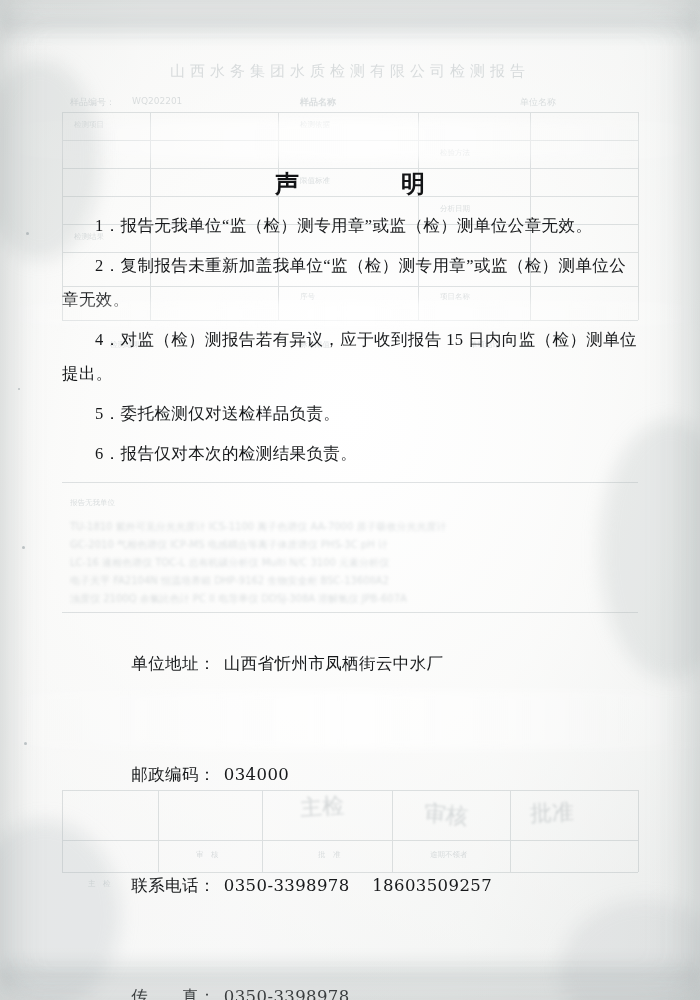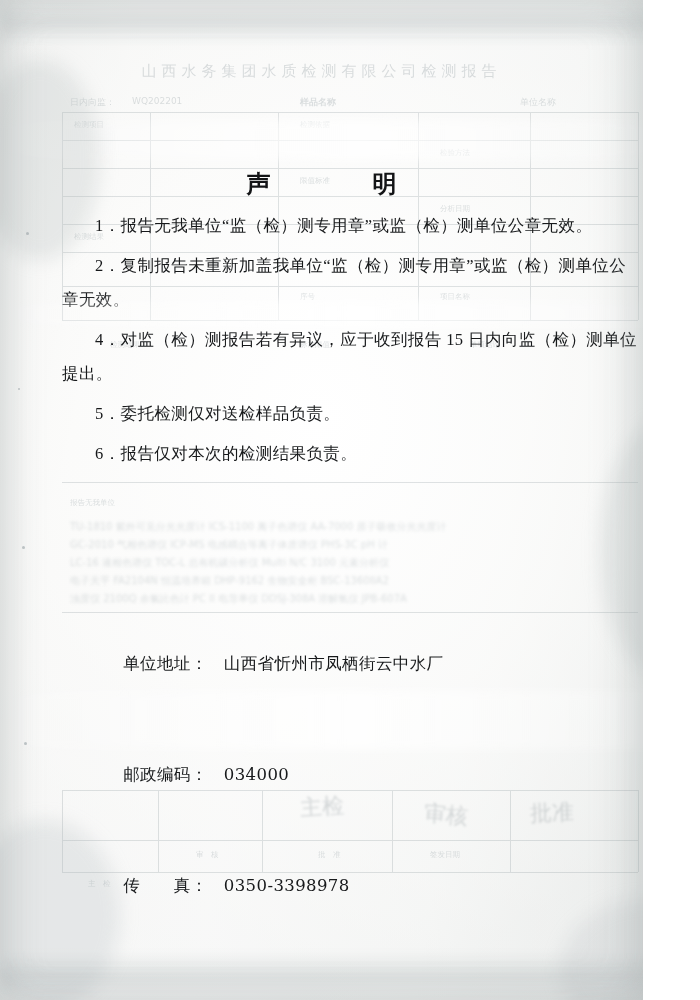--- a/index.html
+++ b/index.html
@@ -9,21 +9,21 @@
   }
   body {
     width: 700px;
     height: 1000px;
     overflow: hidden;
     font-family: "Liberation Serif", serif;
   }
 
   #page {
     position: relative;
-    width: 643px;
+    width: 700px;
     height: 1000px;
     background: #fbfbfa;
     overflow: hidden;
   }
 
   
   #paper-tint {
     position: absolute;
     inset: 0;
     background:
@@ -151,20 +151,21 @@
     font-size: 16.5px;
     line-height: 37px;
     color: #17191b;
     font-family: "DejaVu Serif", serif;
     letter-spacing: 0.4px;
     white-space: pre;
   }
   .contact-label {
     display: inline-block;
     min-width: 6.1em;
+    text-align: center;
   }
 
   
   .streak {
     position: absolute;
     pointer-events: none;
     background: linear-gradient(90deg, rgba(255,255,255,0) 0%, rgba(255,255,255,0.75) 50%, rgba(255,255,255,0) 100%);
     filter: blur(4px);
   }
   .dark-streak {
@@ -185,21 +186,21 @@
 <body>
 
 <div id="page">
 
   <div id="paper-tint"></div>
 
   <div id="ghost-layer">
 
     <div class="ghost-title" style="top:62px;">山西水务集团水质检测有限公司检测报告</div>
 
-    <div class="ghost-text" style="top:96px; left:70px;">日内向监：</div>
+    <div class="ghost-text" style="top:96px; left:70px;">样品编号：</div>
     <div class="ghost-text" style="top:96px; left:132px;">WQ202201</div>
     <div class="ghost-text" style="top:96px; left:300px;font-weight:bold;">样品名称</div>
     <div class="ghost-text" style="top:96px; left:520px;">单位名称</div>
 
     <div class="ghost-line" style="top:112px; left:62px; width:576px;"></div>
     <div class="ghost-line" style="top:140px; left:62px; width:576px;"></div>
     <div class="ghost-line" style="top:168px; left:62px; width:576px;"></div>
     <div class="ghost-line" style="top:196px; left:62px; width:576px;"></div>
     <div class="ghost-line" style="top:224px; left:62px; width:576px;"></div>
     <div class="ghost-line" style="top:252px; left:62px; width:576px;"></div>
@@ -243,21 +244,21 @@
     <div class="ghost-vline" style="top:790px; left:62px; height:82px;"></div>
     <div class="ghost-vline" style="top:790px; left:158px; height:82px;"></div>
     <div class="ghost-vline" style="top:790px; left:262px; height:82px;"></div>
     <div class="ghost-vline" style="top:790px; left:392px; height:82px;"></div>
     <div class="ghost-vline" style="top:790px; left:510px; height:82px;"></div>
     <div class="ghost-vline" style="top:790px; left:638px; height:82px;"></div>
 
     <div class="ghost-text sm" style="top:850px; left:88px;margin-top:29px;">主　检</div>
     <div class="ghost-text sm" style="top:850px; left:196px;">审　核</div>
     <div class="ghost-text sm" style="top:850px; left:318px;">批　准</div>
-    <div class="ghost-text sm" style="top:850px; left:430px;">签发日期</div>
+    <div class="ghost-text sm" style="top:850px; left:430px;">逾期不领者</div>
 
     <div class="ghost-sign" style="top:792px; left:300px;">主检</div>
     <div class="ghost-sign" style="top:800px; left:424px; transform:rotate(5deg);">审核</div>
     <div class="ghost-sign" style="top:798px; left:530px; transform:rotate(-2deg);">批准</div>
   </div>
 
   <div id="content">
 
     <div class="doc-title">声　　明</div>
 
@@ -270,20 +271,23 @@
     </div>
 
     <div id="contact-block">
       <div class="contact-row">
         <span class="contact-label">单位地址：</span><span>山西省忻州市凤栖街云中水厂</span>
       </div>
       <div class="contact-row">
         <span class="contact-label">邮政编码：</span><span>034000</span>
       </div>
       <div class="contact-row">
+        <span class="contact-label">联系电话：</span><span>0350-3398978　 18603509257</span>
+      </div>
+      <div class="contact-row">
         <span class="contact-label">传　　真：</span><span>0350-3398978</span>
       </div>
     </div>
   </div>
 
   <div class="streak" style="top:120px; left:-30px; width:760px; height:40px;"></div>
   <div class="streak" style="top:300px; left:-40px; width:780px; height:28px;"></div>
   <div class="streak" style="top:690px; left:-40px; width:780px; height:60px;"></div>
   <div class="dark-streak" style="top:0px; left:0px; width:700px; height:46px;"></div>
   <div class="dark-streak" style="top:952px; left:0px; width:700px; height:48px;"></div>

